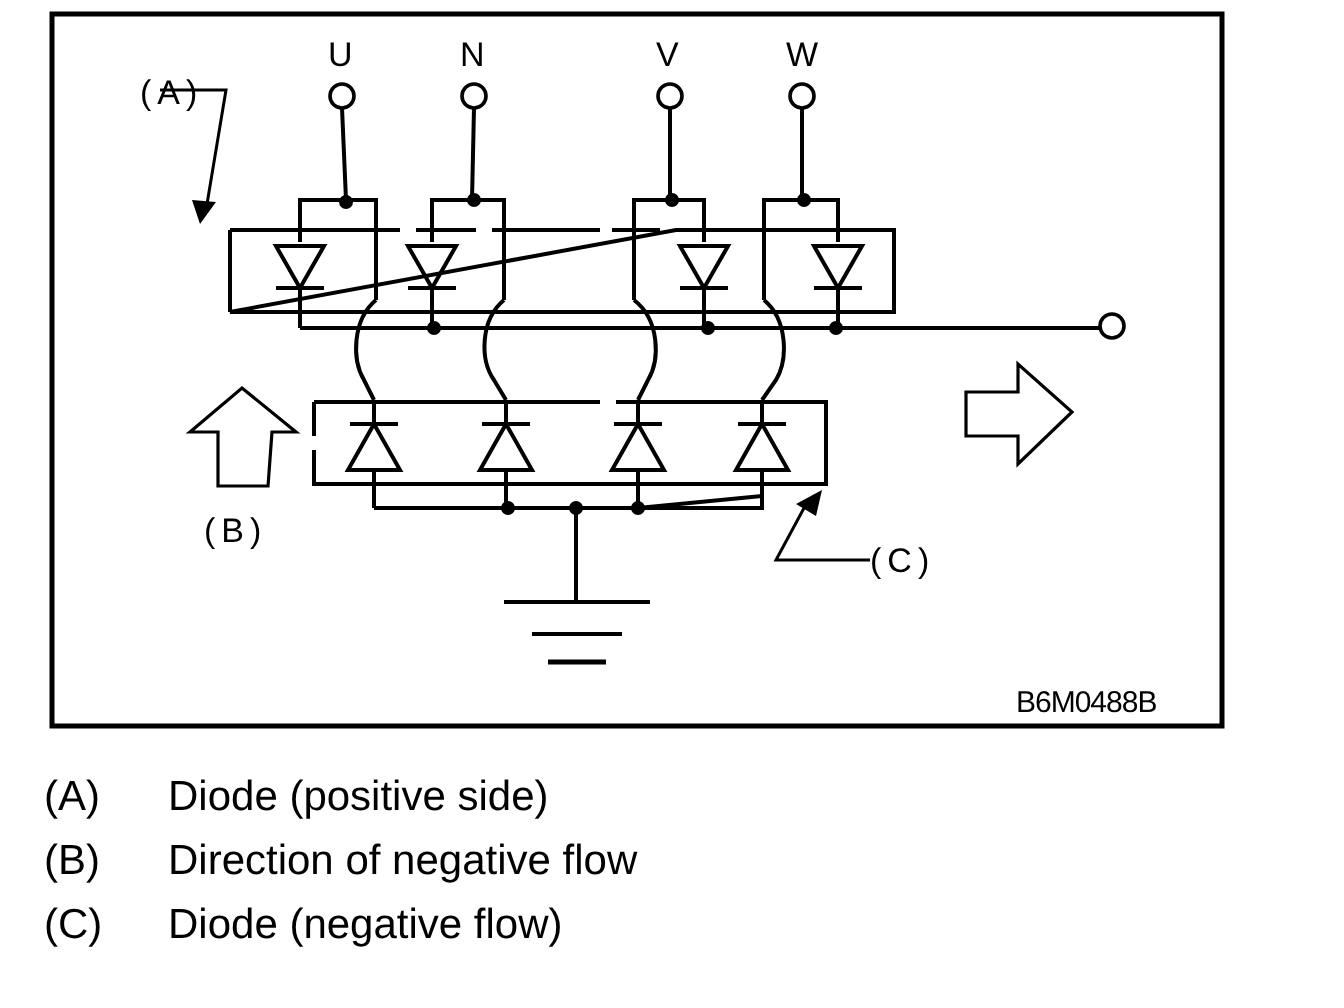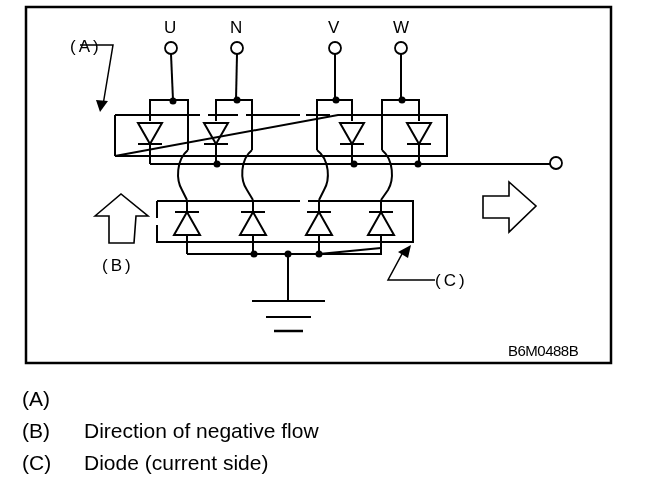--- a/index.html
+++ b/index.html
@@ -138,22 +138,23 @@
   <text class="lbl" x="393" y="33">W</text>
   <text class="lbl" x="70" y="52" letter-spacing="3">(A)</text>
   <text class="lbl" x="102" y="271" letter-spacing="3">(B)</text>
   <text class="lbl" x="435" y="286" letter-spacing="3">(C)</text>
   <text class="code" x="508" y="356">B6M0488B</text>
 </svg>
 
 <div class="legend">
   <div class="legend-row">
     <span class="legend-key">(A)</span>
+    <span class="legend-text">Diode (positive side)</span>
   </div>
   <div class="legend-row">
     <span class="legend-key">(B)</span>
     <span class="legend-text">Direction of negative flow</span>
   </div>
   <div class="legend-row">
     <span class="legend-key">(C)</span>
-    <span class="legend-text">Diode (current side)</span>
+    <span class="legend-text">Diode (negative flow)</span>
   </div>
 </div>
 
 </body></html>

